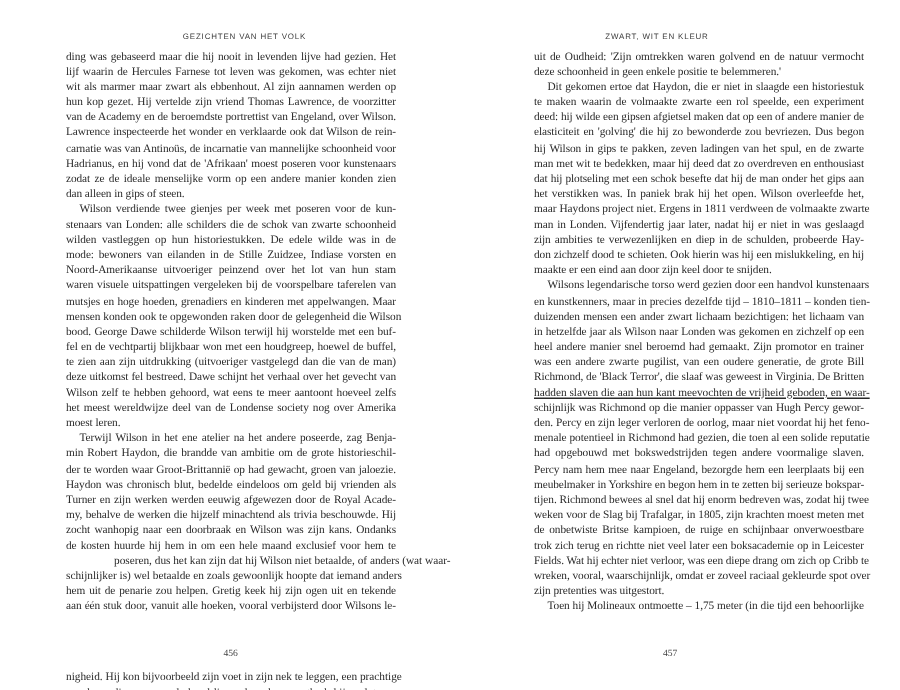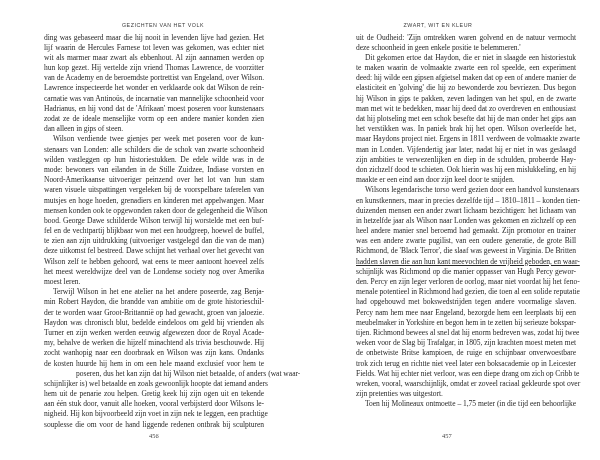--- a/index.html
+++ b/index.html
@@ -112,21 +112,21 @@
         <span class="line">der te worden waar Groot-Brittannië op had gewacht, groen van jaloezie.</span>
         <span class="line">Haydon was chronisch blut, bedelde eindeloos om geld bij vrienden als</span>
         <span class="line">Turner en zijn werken werden eeuwig afgewezen door de Royal Acade-</span>
         <span class="line">my, behalve de werken die hijzelf minachtend als trivia beschouwde. Hij</span>
         <span class="line">zocht wanhopig naar een doorbraak en Wilson was zijn kans. Ondanks</span>
         <span class="line">de kosten huurde hij hem in om een hele maand exclusief voor hem te</span>
         <span class="line" style="letter-spacing: -0.01px; margin-left: 32px;">poseren, dus het kan zijn dat hij Wilson niet betaalde, of anders (wat waar-</span>
         <span class="line" style="letter-spacing: -0.01px;">schijnlijker is) wel betaalde en zoals gewoonlijk hoopte dat iemand anders</span>
         <span class="line">hem uit de penarie zou helpen. Gretig keek hij zijn ogen uit en tekende</span>
         <span class="line">aan één stuk door, vanuit alle hoeken, vooral verbijsterd door Wilsons le-</span>
-        <span class="line" style="letter-spacing: -0.01px;">nigheid. Hij kon bijvoorbeeld zijn voet in zijn nek te leggen, een prachtige</span>
+        <span class="line" style="letter-spacing: -0.01px; margin-top: 37px;">nigheid. Hij kon bijvoorbeeld zijn voet in zijn nek te leggen, een prachtige</span>
         <span class="line">souplesse die om voor de hand liggende redenen ontbrak bij sculpturen</span>
       </div>
     <div class="folio">456</div>
   </div>
 
   <div class="page right">
     <div class="running-head">ZWART, WIT EN KLEUR</div>
     <div class="body-text" id="right-body">
         <span class="line">uit de Oudheid: 'Zijn omtrekken waren golvend en de natuur vermocht</span>
         <span class="line last">deze schoonheid in geen enkele positie te belemmeren.'</span>

